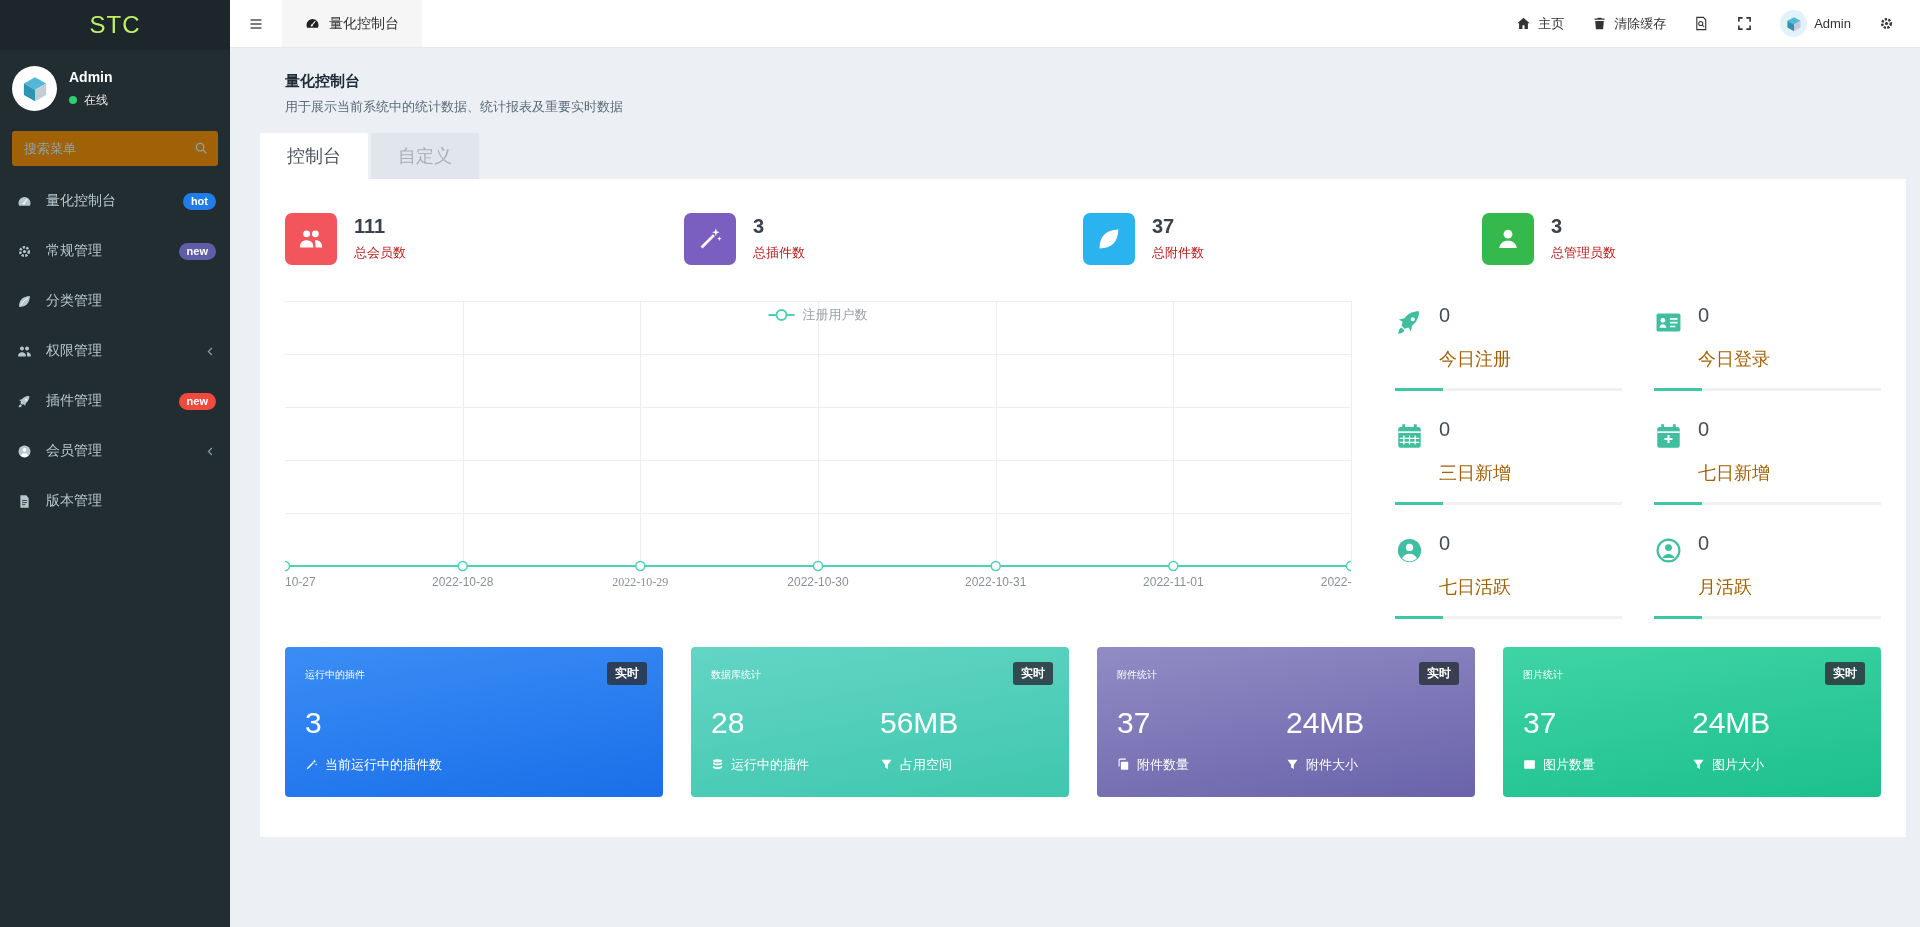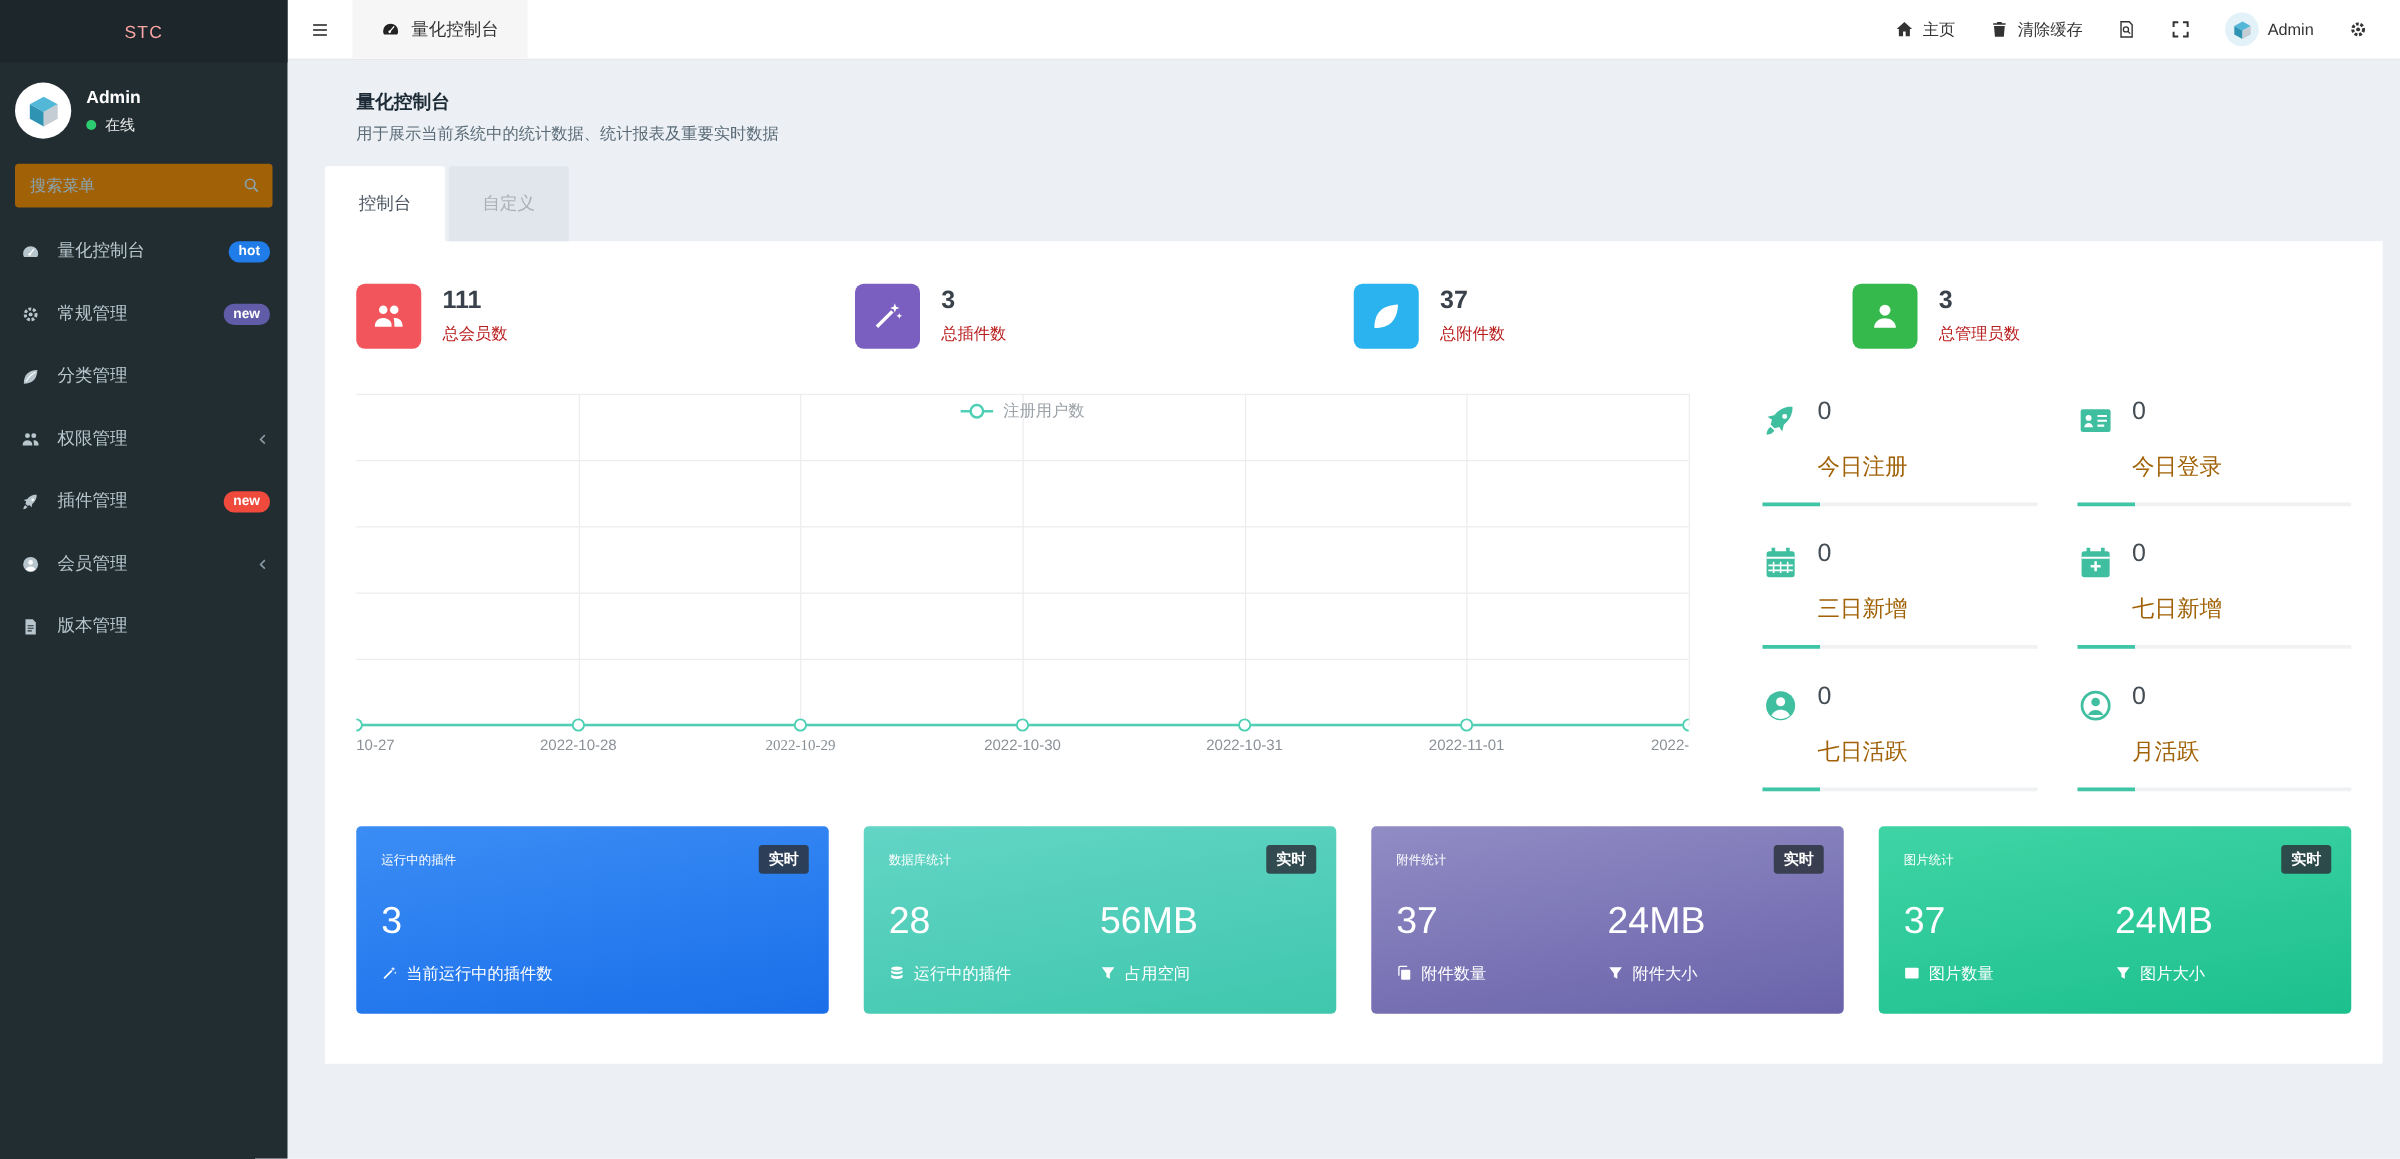--- a/index.html
+++ b/index.html
@@ -4,21 +4,21 @@
 <title>STC</title>
 <style>
   *{box-sizing:border-box}
   html,body{margin:0;padding:0}
   body{width:1920px;height:927px;overflow:hidden;background:#ecf0f5;font-family:"Liberation Sans",sans-serif;position:relative}
   a{text-decoration:none;cursor:pointer}
   svg{display:block}
 
   
   .sidebar{position:absolute;left:0;top:0;bottom:0;width:230px;background:#222d32;z-index:5}
-  .logo{height:50px;background:#1c262b;color:#fca5a5;font-size:14px;letter-spacing:1px;display:flex;align-items:center;justify-content:center}
+  .logo{height:50px;background:#1c262b;color:#bef264;font-size:24px;letter-spacing:1px;display:flex;align-items:center;justify-content:center}
   .user-panel{display:flex;gap:12px;padding:16px 12px 12px;align-items:center}
   .avatar{width:45px;height:45px;border-radius:50%;background:#fff;display:flex;align-items:center;justify-content:center;overflow:hidden;flex:none}
   .avatar svg{width:34px;height:34px}
   .avatar.sm{width:27px;height:27px;background:#e3f2f8}
   .avatar.sm svg{width:20px;height:20px}
   .user-name{color:#fff;font-size:14px;font-weight:bold}
   .user-status{display:flex;align-items:center;gap:7px;margin-top:7px;color:#ececec;font-size:12px}
   .dot{width:8px;height:8px;border-radius:50%;background:#2ecc71;display:inline-block}
   .sidebar-search{margin:8px 12px 6px;position:relative}
   .sidebar-search input{width:100%;height:35px;background:#a16207;border:none;border-radius:3px;color:#ccc;padding:0 32px 0 12px;font-size:13px;outline:none}
@@ -46,35 +46,35 @@
   .nav-right a{display:flex;align-items:center;gap:7px;color:#333}
   .nav-right .ic{display:flex;color:#333}
   .nav-right svg{width:15px;height:15px}
 
   
   .content{padding:24px 14px 0 30px}
   .content-header{padding-left:25px}
   .content-header h1{margin:0 0 7px;font-size:15px;font-weight:bold;color:#1d2b36}
   .content-header p{margin:0;font-size:13px;color:#5a6b77}
   .tabs{display:flex;margin-top:17px}
-  .tab{padding:21px 27px;font-size:14px;border-radius:2px 2px 0 0;cursor:pointer}
+  .tab{padding:11px 27px;font-size:18px;border-radius:2px 2px 0 0;cursor:pointer}
   .tab.active{background:#fff;color:#4a5560}
   .tab.inactive{background:#e1e6ec;color:#a8b0b8;margin-left:3px}
   .panel{background:#fff;padding:34px 25px 40px}
 
   
   .stats-row{display:grid;grid-template-columns:repeat(4,1fr)}
   .stat{display:flex;align-items:center;gap:17px}
   .stat-icon{width:52px;height:52px;border-radius:7px;color:#fff;display:flex;align-items:center;justify-content:center;flex:none}
   .stat-icon svg{width:26px;height:26px}
   .stat-value{font-size:20px;font-weight:bold;color:#39424a;line-height:1}
   .stat-label{font-size:13px;color:#b91c1c;margin-top:8px}
 
   
-  .dash-row{display:flex;gap:59px;margin-top:36px}
+  .dash-row{display:flex;gap:44px;margin-top:36px}
   .chart{flex:0 0 1066px;position:relative}
   .plot{height:266px;position:relative;border-bottom:1px solid #d9dde2}
   .hline{position:absolute;left:0;right:0;height:1px;background:#ededf0}
   .vline{position:absolute;top:0;bottom:0;width:1px;background:#ededf0}
   .legend{position:absolute;top:5px;left:50%;transform:translateX(-50%);display:flex;align-items:center;gap:8px;color:#9aa0a6;font-size:13px;z-index:2}
   .legend-marker{position:relative;width:26px;height:2px;background:#4fd0b5;display:inline-block}
   .legend-marker::after{content:'';position:absolute;left:50%;top:50%;transform:translate(-50%,-50%);width:8px;height:8px;border:2px solid #4fd0b5;border-radius:50%;background:#fff}
   .series-holder{position:absolute;left:0;bottom:-11px;height:22px;z-index:1}
   .xaxis{position:relative;height:24px;overflow:hidden;color:#8a9097;font-size:12px}
   .xaxis span{position:absolute;top:8px;transform:translateX(-50%);white-space:nowrap}

